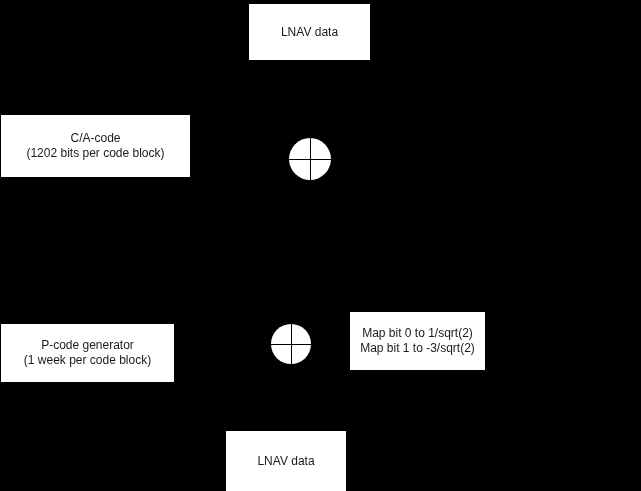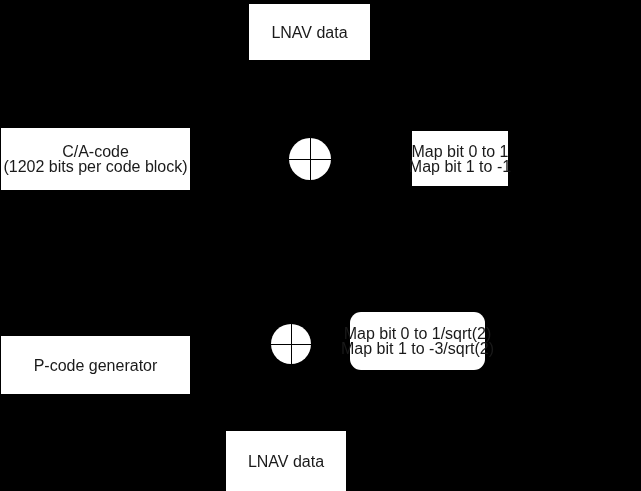--- a/index.html
+++ b/index.html
@@ -17,33 +17,33 @@
   }
   .node {
     position: absolute;
     background: #ffffff;
     color: #1a1a1a;
     display: flex;
     flex-direction: column;
     align-items: center;
     justify-content: center;
     text-align: center;
-    font-size: 16px;
+    font-size: 12px;
     line-height: 15px;
     box-sizing: border-box;
     padding: 2px 4px;
   }
   .node .line { display: block; white-space: nowrap; }
 
   
   #node-lnav-top      { left: 249px; top: 4px;   width: 121px; height: 56px; }
-  #node-ca-code       { left: 1px;   top: 128px; width: 189px; height: 62px; }
+  #node-ca-code       { left: 1px;   top: 115px; width: 189px; height: 62px; }
   #node-map-ca        { left: 412px; top: 131px; width: 96px;  height: 55px; }
-  #node-pcode         { left: 1px;   top: 336px; width: 189px; height: 58px; }
-  #node-map-p         { left: 350px; top: 312px; width: 135px; height: 58px; border-radius: 11px; }
+  #node-pcode         { left: 1px;   top: 324px; width: 173px; height: 58px; }
+  #node-map-p         { left: 350px; top: 312px; width: 135px; height: 58px; }
   #node-lnav-bottom   { left: 226px; top: 431px; width: 120px; height: 60px; }
 
   
   .xor {
     position: absolute;
     border-radius: 50%;
     background: #ffffff;
   }
   .xor .cross-v,
   .xor .cross-h {
@@ -79,27 +79,24 @@
   <div class="node" id="node-ca-code">
     <span class="line">C/A-code</span>
     <span class="line">(1202 bits per code block)</span>
   </div>
 
   <div class="xor" id="xor-ca">
     <span class="cross-v"></span>
     <span class="cross-h"></span>
   </div>
 
-  <div class="node" id="node-map-ca">
-    <span class="line">Map bit 0 to 1</span>
-    <span class="line">Map bit 1 to -1</span>
-  </div>
 
   <div class="node" id="node-pcode">
     <span class="line">P-code generator</span>
+    <span class="line">(1 week per code block)</span>
   </div>
 
   <div class="xor" id="xor-p">
     <span class="cross-v"></span>
     <span class="cross-h"></span>
   </div>
 
   <div class="node" id="node-map-p">
     <span class="line">Map bit 0 to 1/sqrt(2)</span>
     <span class="line">Map bit 1 to -3/sqrt(2)</span>

